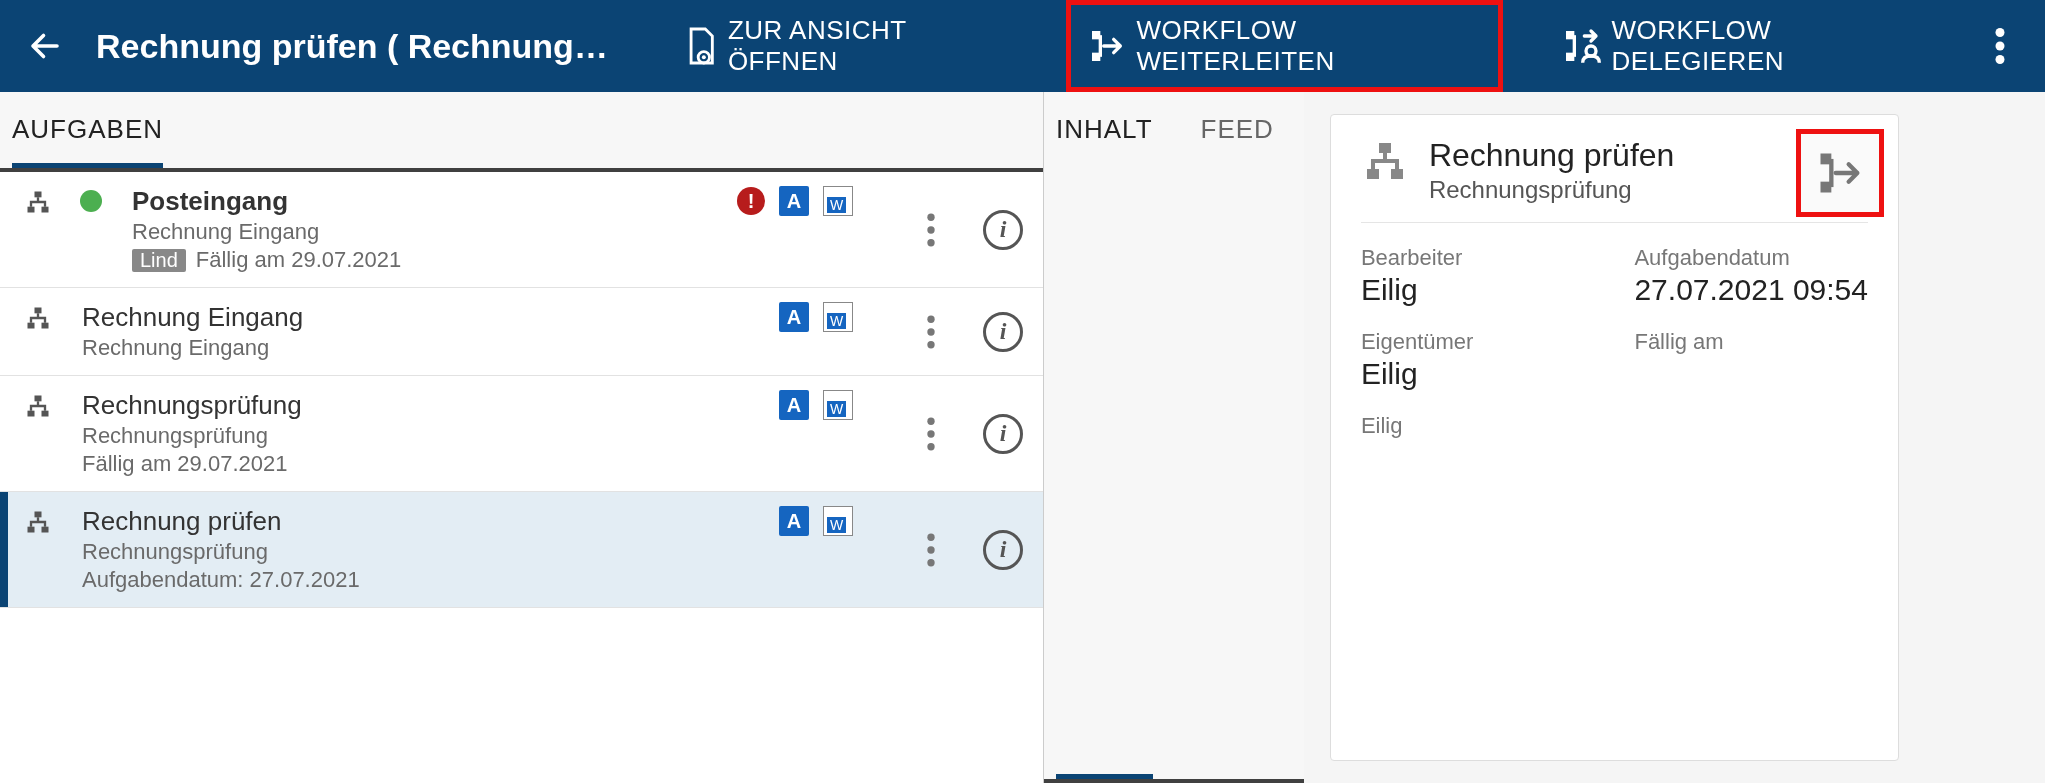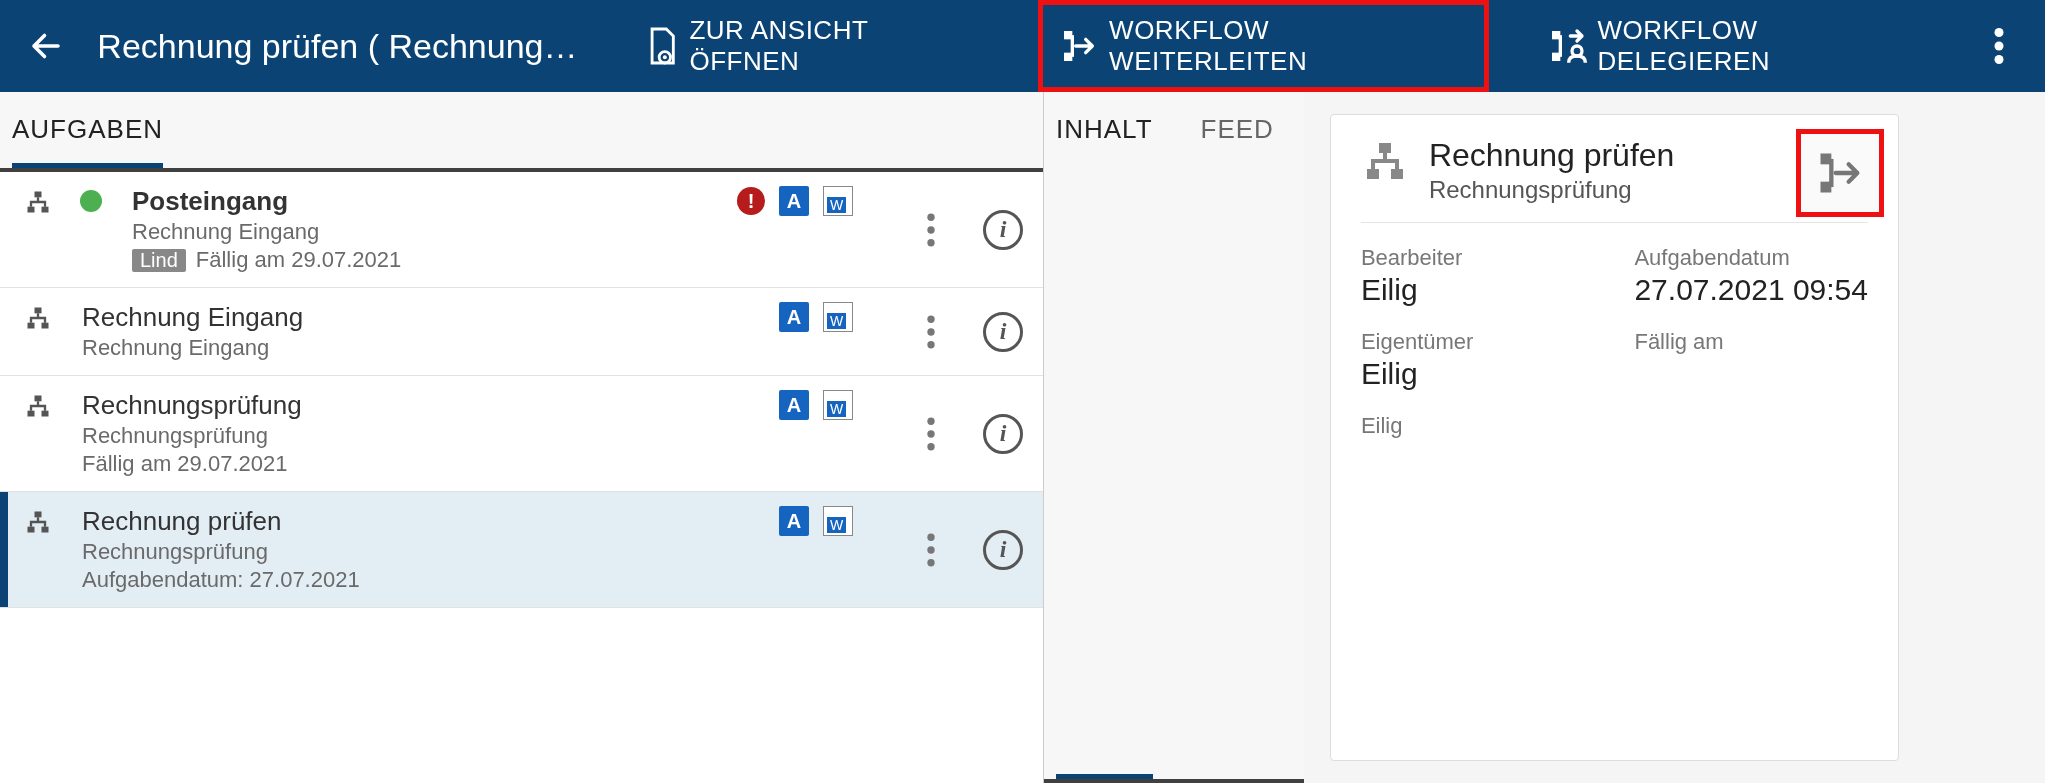--- a/index.html
+++ b/index.html
@@ -21,23 +21,23 @@
     gap: 28px;
   }
   .back-btn {
     width: 48px; height: 48px;
     display:flex;align-items:center;justify-content:center;
     border-radius:50%;
     cursor:pointer;
   }
   .title {
     font-size: 34px;
-    font-weight: 400;
+    font-weight: 700;
     flex: 0 0 auto;
-    margin-right: 24px;
+    margin-right: 32px;
   }
   .hdr-actions { display:flex; align-items:center; gap:42px; }
   .hdr-btn {
     display:flex; align-items:center; gap:10px;
     padding:10px 16px;
     font-size:26px; font-weight:500;
     cursor:pointer;
     letter-spacing:0.5px;
   }
   .hdr-btn.highlight { border:5px solid #e11; }

